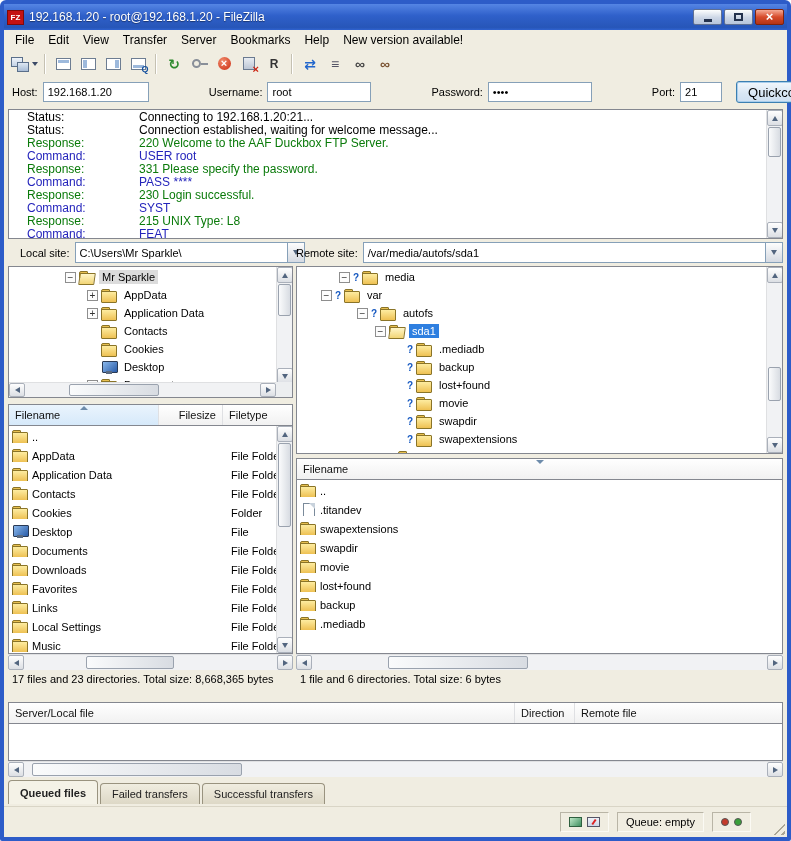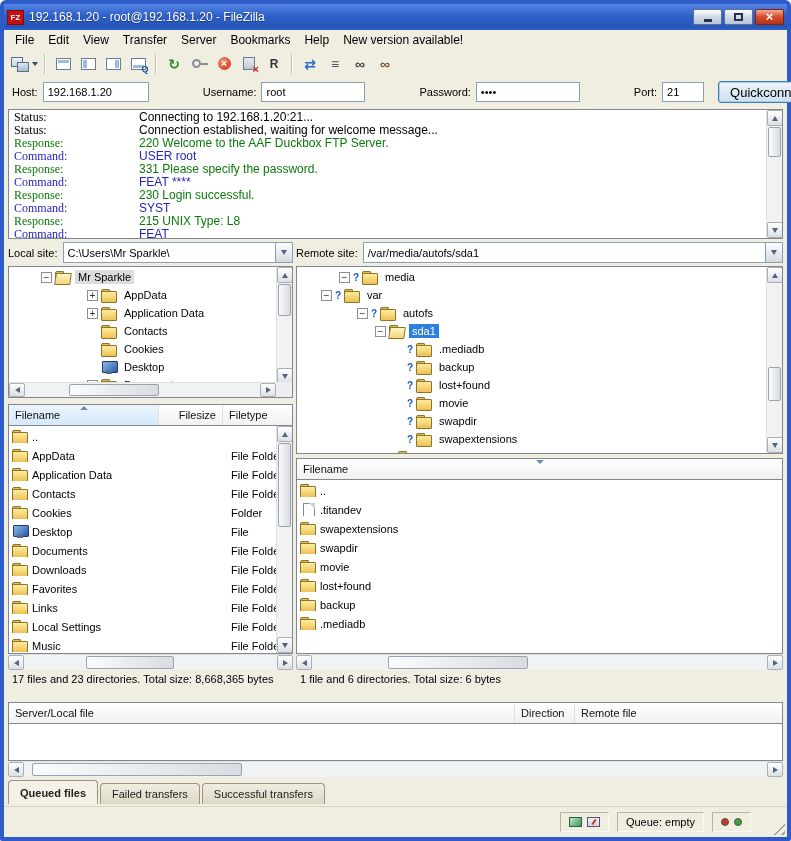--- a/index.html
+++ b/index.html
@@ -42,30 +42,30 @@
 .tb-key{width:9px;height:9px;border:2px solid #898f99;border-radius:50%;position:relative;margin-right:6px;}
 .tb-key::after{content:"";position:absolute;left:7px;top:2px;width:7px;height:2px;background:#898f99;}
 .tb-cancel{width:13px;height:13px;border-radius:50%;background:radial-gradient(circle at 35% 30%,#f08a6a,#cc2a10);position:relative;}
 .tb-cancel::after{content:"×";position:absolute;left:0;right:0;top:-1px;text-align:center;color:#fff;font-weight:bold;font-size:11px;line-height:14px;}
 .tb-disc{width:12px;height:13px;background:linear-gradient(#e8ecf2,#bcc6d4);border:1px solid #6a7a90;position:relative;}
 .tb-disc::after{content:"×";position:absolute;right:-5px;bottom:-6px;color:#cc2210;font-weight:bold;font-size:11px;}
 .quickbar{position:absolute;left:0;top:47px;width:100%;height:30px;display:flex;align-items:center;padding-left:8px;font-size:11px;}
 .quickbar label{flex:none;}
 .qc-input{border:1px solid #86a0b8;height:20px;padding:0 4px;font-size:11px;margin-left:5px;background:#fff;}
 .w106{width:106px;}.w104{width:104px;}.w42{width:42px;}
-.ml12{margin-left:6px;padding-left:48px;}
+.ml12{margin-left:12px;padding-left:48px;}
 .qc-btn{margin-left:14px;height:22px;padding:0 11px;font-size:13px;color:#000;background:linear-gradient(#f2f7fc,#d8e6f4 60%,#cfe0f2);border:1px solid #3c7fb1;box-shadow:inset 0 0 0 1px #a8cdec;border-radius:3px;}
 .qc-dd{width:18px;height:22px;margin-left:2px;background:linear-gradient(#fdfdfd,#d9d9d2);border:1px solid #8a8a7e;border-radius:2px;display:flex;align-items:center;justify-content:center;}
 .log{position:absolute;left:4px;top:79px;width:775px;height:130px;background:#fff;border:1px solid #84878f;overflow:hidden;}
 .log-lines{position:absolute;left:0;top:1px;right:17px;bottom:0;overflow:hidden;}
 .log-line{display:flex;line-height:13px;font-size:12px;white-space:nowrap;}
-.log-lbl{width:130px;padding-left:5px;flex:none;font-family:Liberation Serif, serif;}
+.log-lbl{width:130px;padding-left:18px;flex:none;}
 .k-status{color:#000;}.k-response{color:#0a7a0a;}.k-command{color:#2424bb;}
 .sitebar{position:absolute;display:flex;align-items:center;font-size:11px;}
-.site-local{left:4px;top:211px;width:285px;height:23px;}
+.site-local{left:16px;top:211px;width:285px;height:23px;}
 .site-remote{left:292px;top:211px;width:487px;height:23px;}
 .sb-label{flex:none;padding-right:5px;}
 .combo{flex:1;height:21px;background:#fff;border:1px solid #86a0b8;display:flex;align-items:center;overflow:hidden;}
 .combo-text{flex:1;padding:0 4px;white-space:nowrap;overflow:hidden;}
 .combo-dd{width:17px;height:100%;background:linear-gradient(#fdfdfd,#d5dae2);border-left:1px solid #86a0b8;display:flex;align-items:center;justify-content:center;flex:none;}
 .panel{position:absolute;background:#fff;border:1px solid #84878f;overflow:hidden;}
 .tree-local{left:4px;top:236px;width:285px;height:132px;}
 .tree-remote{left:292px;top:236px;width:487px;height:188px;}
 .tree-rows{position:absolute;left:0;top:1px;overflow:hidden;}
 .tr-local{right:16px;bottom:15px;}
@@ -258,21 +258,21 @@
           <div class="log-line k-command">
             <span class="log-lbl">Command:</span>
             <span class="log-msg">USER root</span>
           </div>
           <div class="log-line k-response">
             <span class="log-lbl">Response:</span>
             <span class="log-msg">331 Please specify the password.</span>
           </div>
           <div class="log-line k-command">
             <span class="log-lbl">Command:</span>
-            <span class="log-msg">FEAT ****</span>
+            <span class="log-msg">PASS ****</span>
           </div>
           <div class="log-line k-response">
             <span class="log-lbl">Response:</span>
             <span class="log-msg">230 Login successful.</span>
           </div>
           <div class="log-line k-command">
             <span class="log-lbl">Command:</span>
             <span class="log-msg">SYST</span>
           </div>
           <div class="log-line k-response">
@@ -309,21 +309,21 @@
       <span class="combo">
         <span class="combo-text">/var/media/autofs/sda1</span>
         <span class="combo-dd">
             <i class="tri tri-down"></i>
           </span>
       </span>
     </div>
 
     <div class="panel tree-local">
       <div class="tree-rows tr-local" id="local-tree-rows">
-          <div class="trow" style="padding-left: 32px;">
+          <div class="trow" style="padding-left: 56px;">
             <span class="expander minus"></span>
             <span class="ic ic-open-folder"></span>
             <span class="tlabel sel-inactive">Mr Sparkle</span>
           </div>
           <div class="trow" style="padding-left: 78px;">
             <span class="expander plus"></span>
             <span class="ic ic-folder"></span>
             <span class="tlabel">AppData</span>
           </div>
           <div class="trow" style="padding-left: 78px;">

